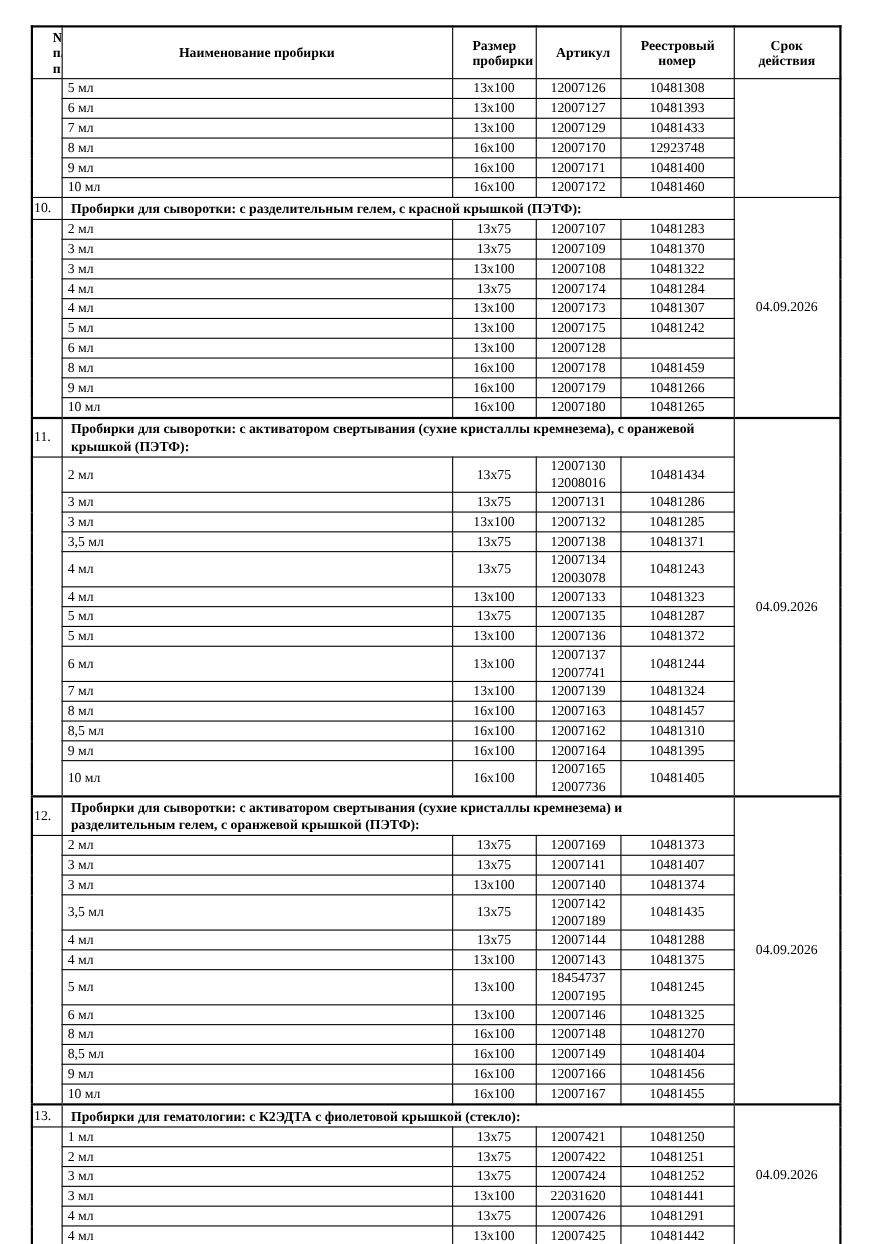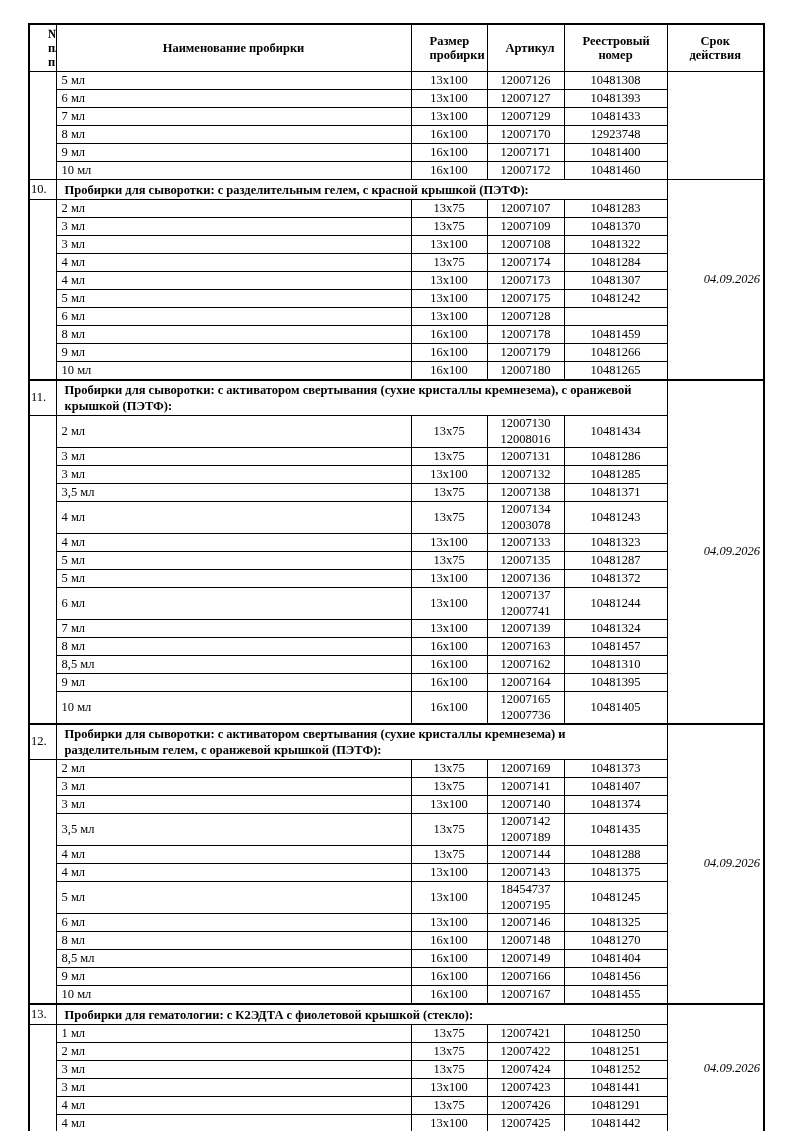--- a/index.html
+++ b/index.html
@@ -37,21 +37,21 @@
     text-align: center;
     line-height: 14px;
     padding: 2px 18px;
     height: 26px;
   }
   th.th-narrow { padding: 2px 15px; }
   td { height: 17px; line-height: 15.5px; }
   .name-cell { text-align: left; padding-left: 5px; margin-left: 21px; }
   .center-cell { text-align: center; }
   .num-cell { text-align: left; padding: 0 1px; }
-  .validity-cell { text-align: right; font-style: italic; }
+  .validity-cell { text-align: center; }
   .section-title {
     font-weight: bold;
     text-align: left;
     line-height: 16px;
     padding: 1px 8px;
   }
   .section-num { font-weight: normal; }
   tr.thick-top td { border-top: 2px solid #000000; }
   .article-cell div { line-height: 15.5px; }
 </style>
@@ -468,21 +468,21 @@
           <td class="center-cell">13x75</td>
           <td class="center-cell article-cell">
             <div>12007424</div>
           </td>
           <td class="center-cell">10481252</td>
         </tr>
         <tr>
           <td class="name-cell">3 мл</td>
           <td class="center-cell">13x100</td>
           <td class="center-cell article-cell">
-            <div>12007423</div>
+            <div>22031620</div>
           </td>
           <td class="center-cell">10481441</td>
         </tr>
         <tr>
           <td class="name-cell">4 мл</td>
           <td class="center-cell">13x75</td>
           <td class="center-cell article-cell">
             <div>12007426</div>
           </td>
           <td class="center-cell">10481291</td>

